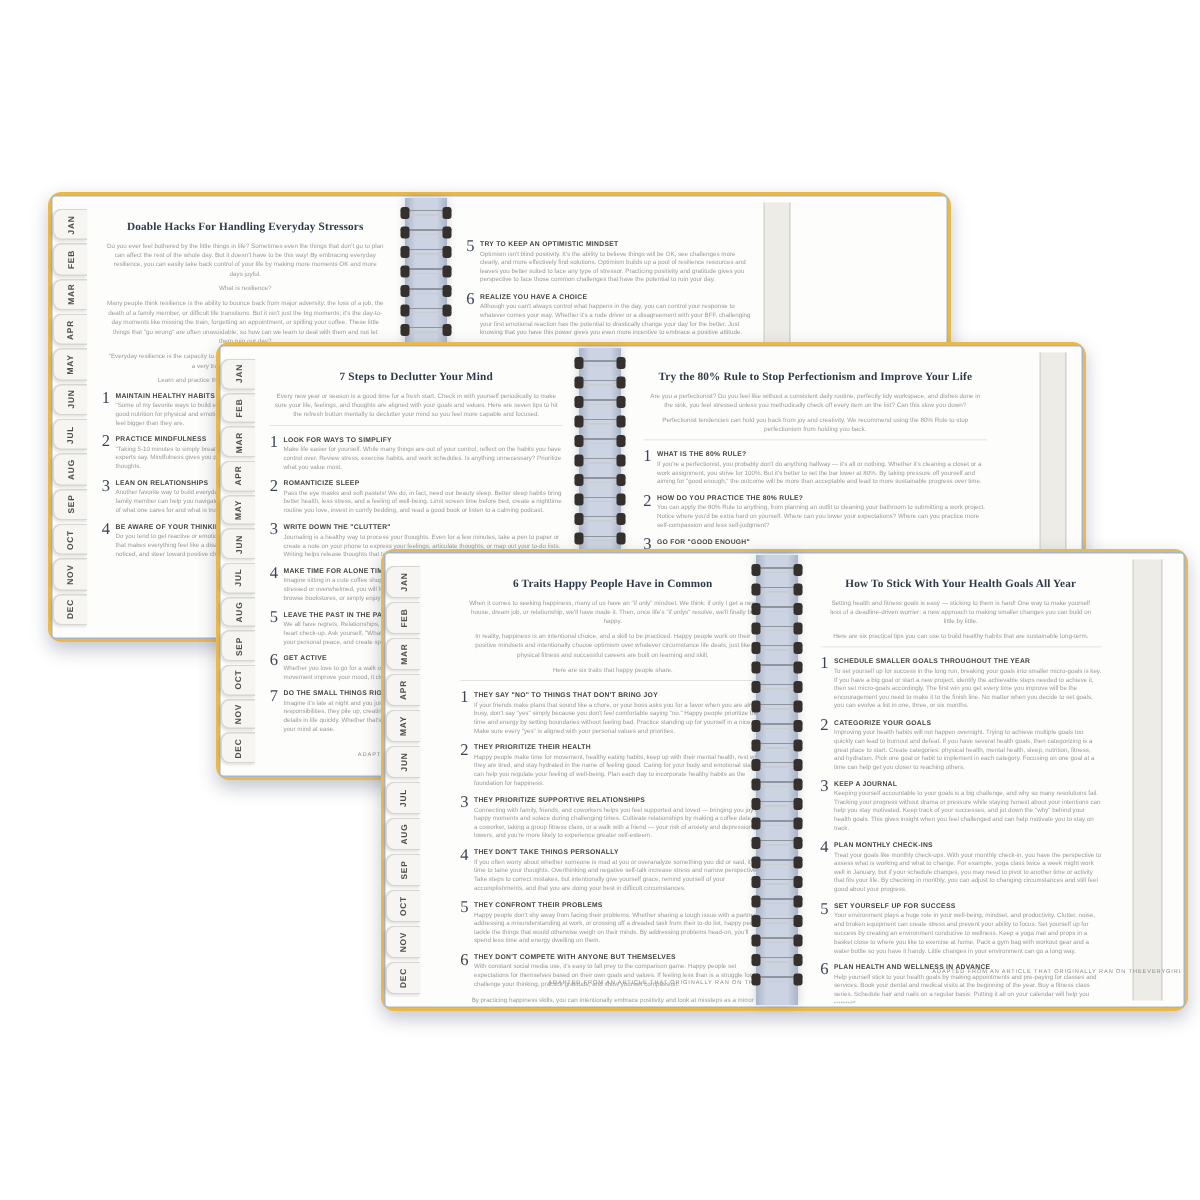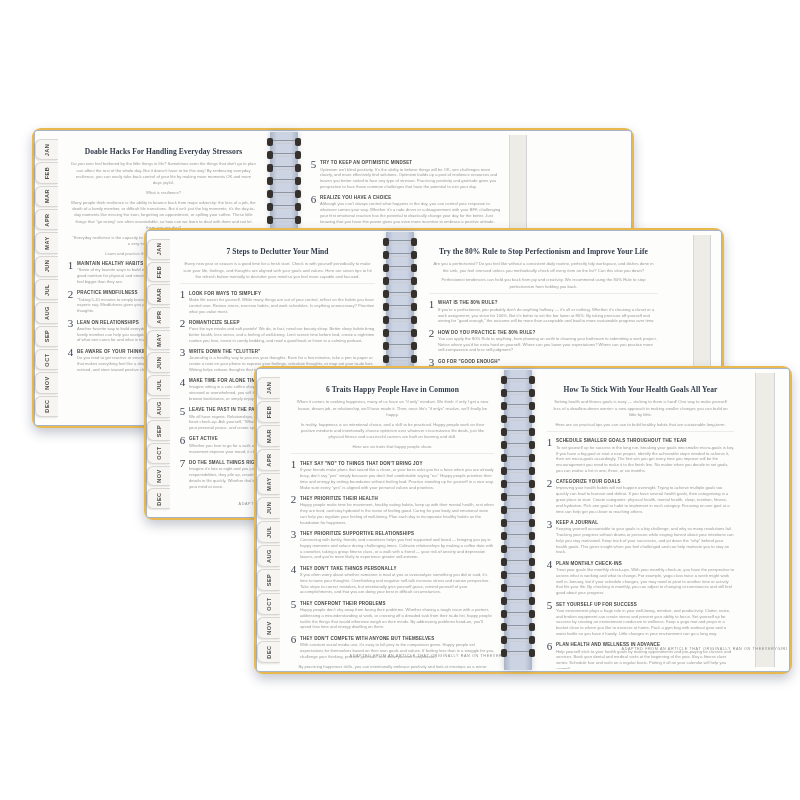--- a/index.html
+++ b/index.html
@@ -345,21 +345,21 @@
       </div>
       <div class="tab">
         <span>DEC</span>
       </div>
     </div>
 </div>
 
 <div class="book" style="left:256px;top:368px;width:534px;height:304px;z-index:3">
   <div class="cover"></div>
   <div class="sheet"></div>
-  <div class="page" style="left:4px;width:245px">
+  <div class="page" style="left:20px;width:245px">
     <div class="pagec" style="padding:12px 10px 8px 30px">
       <div class="shrink">
         <h2 class="ptitle">6 Traits Happy People Have in Common</h2>
         <div>
             <p class="ip">When it comes to seeking happiness, many of us have an "if only" mindset. We think: if only I get a new house, dream job, or relationship, we'll have made it. Then, once life's "if onlys" resolve, we'll finally be happy.</p>
             <p class="ip">In reality, happiness is an intentional choice, and a skill to be practiced. Happy people work on their positive mindsets and intentionally choose optimism over whatever circumstance life deals, just like physical fitness and successful careers are built on learning and skill.</p>
             <p class="ip">Here are six traits that happy people share.</p>
           </div>
         <hr class="rule">
         <div class="items">

